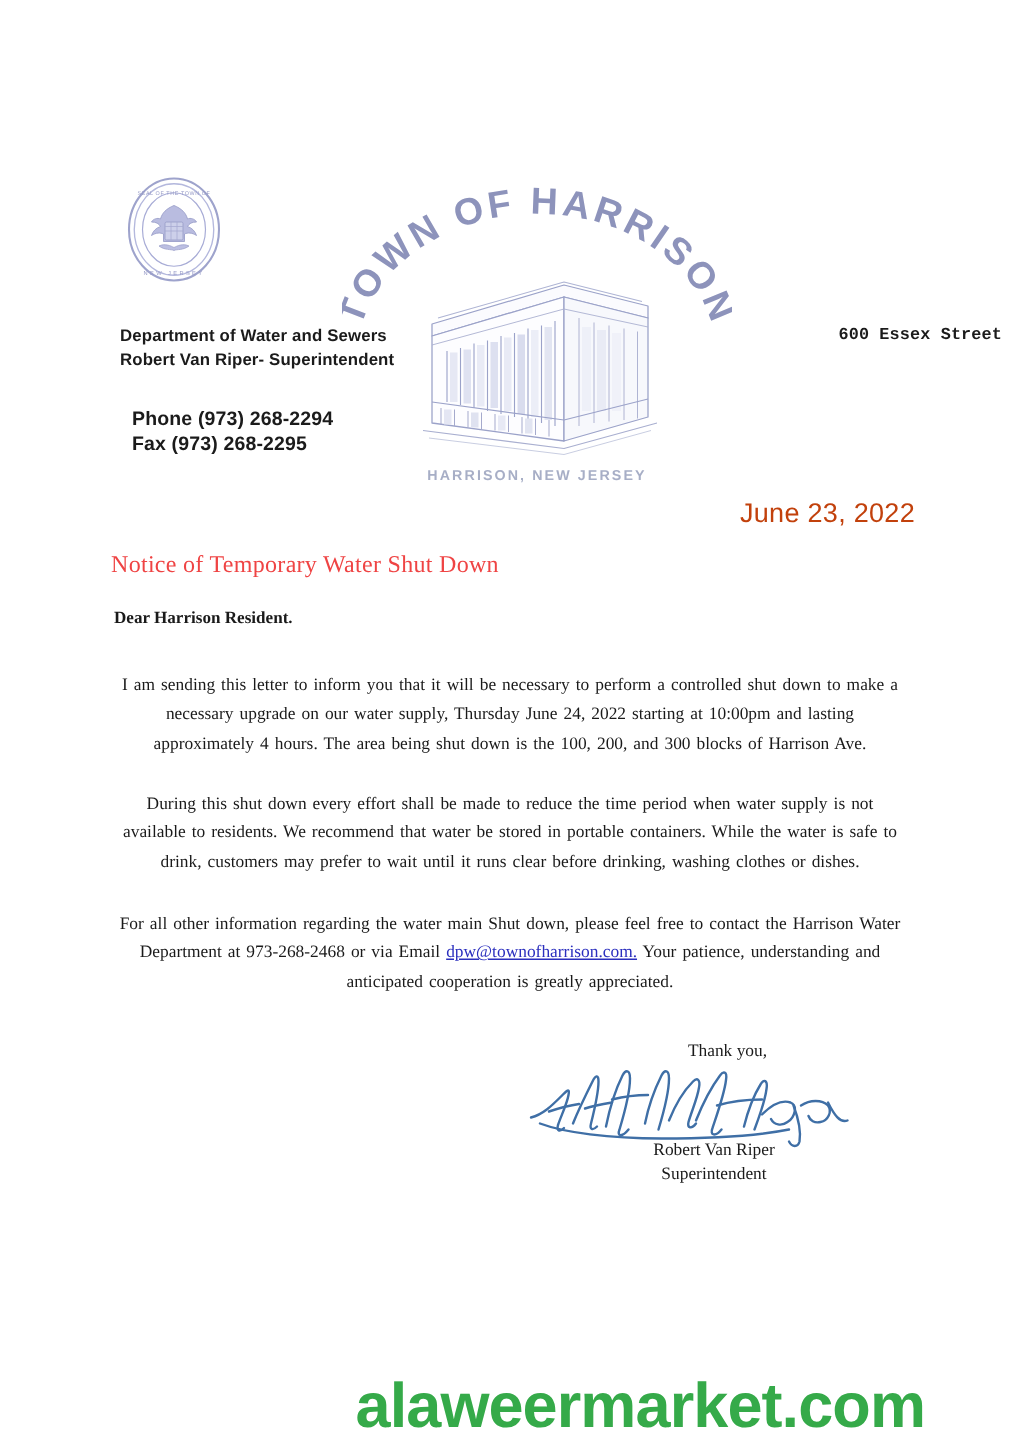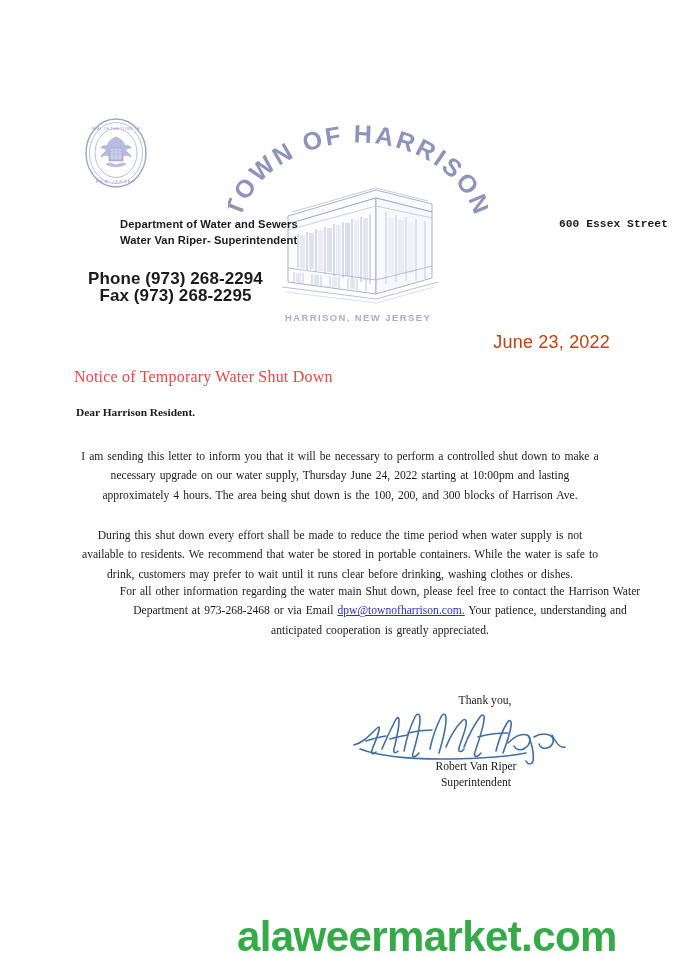--- a/index.html
+++ b/index.html
@@ -71,34 +71,32 @@
   .dept-block {
     position: absolute;
     left: 80px;
     top: 216px;
     font-family: "Liberation Sans", sans-serif;
     font-size: 11.2px;
     font-weight: bold;
     color: #1b1b1b;
     line-height: 16px;
     letter-spacing: 0.1px;
-    margin-left: 40px;
   }
 
   .phone-block {
     position: absolute;
     left: 88px;
     top: 270px;
     font-family: "Liberation Sans", sans-serif;
-    font-size: 17px;
+    font-size: 13px;
     font-weight: bold;
     color: #1b1b1b;
     line-height: 17px;
     letter-spacing: 0.1px;
-    text-align: center;
   }
 
   .addr-block {
     position: absolute;
     left: 448px;
     top: 216px;
     width: 220px;
     text-align: right;
     font-family: Liberation Mono, monospace;
     font-size: 11.2px;
@@ -148,21 +146,21 @@
     font-family: "Liberation Serif", serif;
     font-size: 11.6px;
     line-height: 19.4px;
     color: #1a1a1a;
     text-align: center;
     word-spacing: 1.1px;
   }
 
   #para-1 { top: 447px; }
   #para-2 { top: 526px; }
-  #para-3 { top: 582px; margin-left: 40px; }
+  #para-3 { top: 606px; }
 
   .email-link {
     color: #2b2fbe;
     text-decoration: underline;
   }
 
   
   .sign-block {
     position: absolute;
     left: 352px;
@@ -286,21 +284,21 @@
           <path d="M6 105 L100 117 L162 100" stroke="#a9afd0" stroke-width="0.8"></path>
           <path d="M10 110 L100 121 L158 105" stroke="#c2c7de" stroke-width="0.6"></path>
         </g>
       </svg>
     </div>
 
     <div class="illus-caption">HARRISON, NEW JERSEY</div>
 
     <div class="dept-block">
       <div>Department of Water and Sewers</div>
-      <div>Water Van Riper- Superintendent</div>
+      <div>Robert Van Riper- Superintendent</div>
     </div>
 
     <div class="phone-block">
       <div>Phone (973) 268-2294</div>
       <div>Fax (973) 268-2295</div>
     </div>
 
     <div class="addr-block">
       <div>600 Essex Street</div>
     </div>

